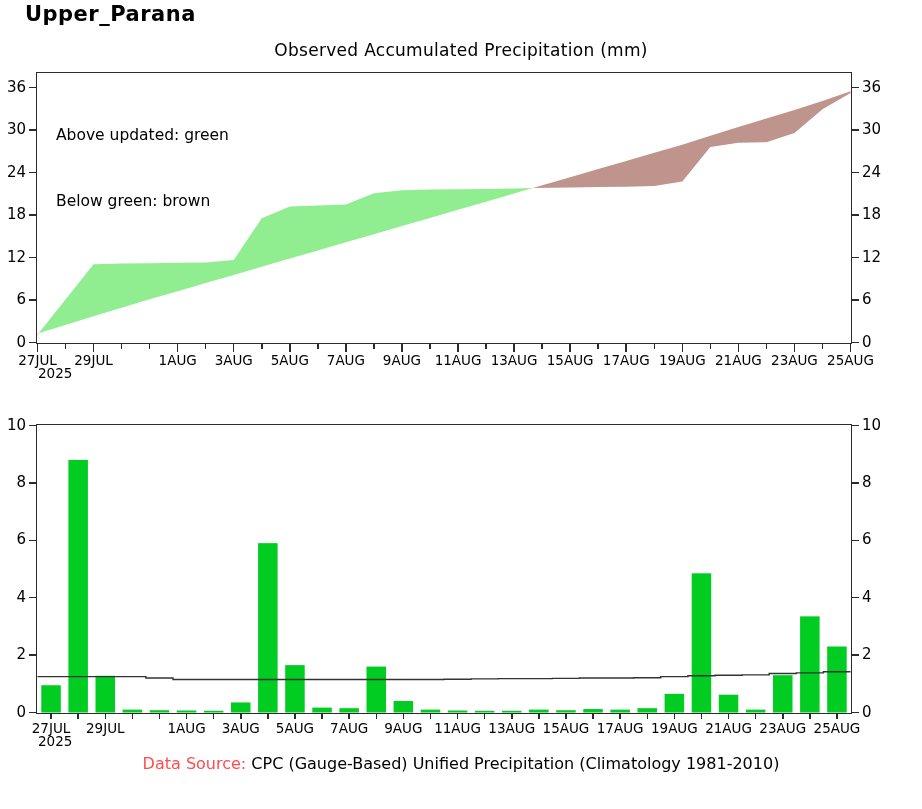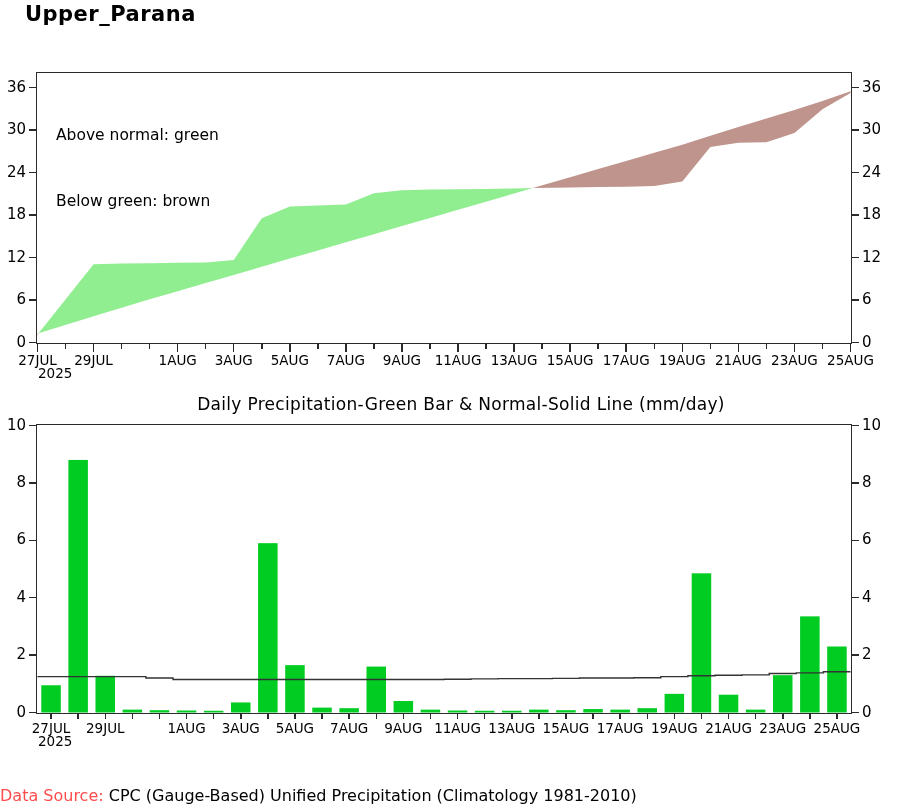--- a/index.html
+++ b/index.html
@@ -13,44 +13,45 @@
 
   .axis-label{position:absolute;font-size:15px;white-space:nowrap;}
   .ylab-left{text-align:right;}
   .ylab-right{text-align:left;}
   .tick{position:absolute;background:#2b2b2b;}
   .xtick-label{position:absolute;font-size:13.5px;white-space:nowrap;text-align:center;transform:translateX(-50%);}
   .year-label{position:absolute;font-size:13.5px;white-space:nowrap;}
 
   .legend-box{position:absolute;font-size:15.5px;line-height:1.42;white-space:pre;}
 
-  .footer{position:absolute;width:922px;text-align:left;font-size:16px;white-space:nowrap;margin-top:32px;}
+  .footer{position:absolute;width:922px;text-align:center;font-size:16px;white-space:nowrap;}
   .src-key{color:#ff4d4d;}
 
   svg{display:block;}
   .plot-svg{position:absolute;}
 </style>
 </head>
 <body>
 
 <div class="page">
 
   <div class="main-title" style="top:2px;">Upper_Parana</div>
 
+  <div class="sub-title" style="top:40px;">Observed Accumulated Precipitation (mm)</div>
 
   <div class="panel" id="top-panel" style="left:36px;top:72px;width:816px;height:272px;"></div>
 
   <svg class="plot-svg" id="top-svg" width="816" height="272" style="left:36px;top:72px;">
       <path d="M 1.50 263.77 L 2.61 261.32 L 2.61 261.32 L 1.50 261.65 Z" fill="#bf948c" stroke="none"></path>
       <path d="M 2.61 261.32 L 57.57 192.28 L 85.60 191.57 L 113.64 191.22 L 141.67 190.86 L 169.71 190.51 L 197.74 188.03 L 225.78 146.26 L 253.81 134.58 L 281.84 133.52 L 309.88 132.46 L 337.91 121.13 L 365.95 118.30 L 393.98 117.59 L 422.02 117.24 L 450.05 116.89 L 478.09 116.53 L 496.78 116.06 L 496.78 116.06 L 478.09 121.49 L 450.05 129.63 L 422.02 137.77 L 393.98 145.91 L 365.95 154.05 L 337.91 162.19 L 309.88 170.33 L 281.84 178.47 L 253.81 186.61 L 225.78 194.76 L 197.74 202.90 L 169.71 211.04 L 141.67 219.18 L 113.64 227.32 L 85.60 235.81 L 57.57 244.31 L 2.61 261.32 Z" fill="#90ee90" stroke="none"></path>
       <path d="M 496.78 116.06 L 534.16 115.47 L 562.19 115.12 L 590.22 114.76 L 618.26 114.06 L 646.29 109.45 L 674.33 75.12 L 702.36 70.87 L 730.40 70.17 L 758.43 60.96 L 786.47 37.25 L 814.50 20.97 L 814.50 19.20 L 786.47 29.11 L 758.43 37.96 L 730.40 46.45 L 702.36 54.95 L 674.33 63.79 L 646.29 72.64 L 618.26 80.78 L 590.22 88.93 L 562.19 97.07 L 534.16 105.21 L 496.78 116.06 Z" fill="#bf948c" stroke="none"></path>
     </svg>
 
   <div class="legend-box" style="left:56px;top:80px;">
-    <div>Above normal: green</div>
+    <div>Above updated: green</div>
     <div>Below green: brown</div>
   </div>
 
   <div id="top-axes">
       <div class="tick" style="left: 29px; top: 341.75px; width: 7px; height: 1.5px;"></div>
       <div class="tick" style="left: 852px; top: 341.75px; width: 7px; height: 1.5px;"></div>
       <div class="axis-label ylab-left" style="left: 0px; top: 332.5px; width: 26px;">0</div>
       <div class="axis-label ylab-right" style="left: 862px; top: 332.5px;">0</div>
       <div class="tick" style="left: 29px; top: 299.276px; width: 7px; height: 1.5px;"></div>
       <div class="tick" style="left: 852px; top: 299.276px; width: 7px; height: 1.5px;"></div>
@@ -118,21 +119,20 @@
       <div class="xtick-label" style="left: 570.155px; top: 352px;">15AUG</div>
       <div class="xtick-label" style="left: 626.224px; top: 352px;">17AUG</div>
       <div class="xtick-label" style="left: 682.293px; top: 352px;">19AUG</div>
       <div class="xtick-label" style="left: 738.362px; top: 352px;">21AUG</div>
       <div class="xtick-label" style="left: 794.431px; top: 352px;">23AUG</div>
       <div class="xtick-label" style="left: 850.5px; top: 352px;">25AUG</div>
     </div>
 
   <div class="year-label" style="left:38px;top:365px;">2025</div>
 
-  <div class="sub-title" style="top:394px;">Daily Precipitation-Green Bar &amp; Normal-Solid Line (mm/day)</div>
 
   <div class="panel" id="bottom-panel" style="left:36px;top:424px;width:816px;height:290px;"></div>
 
   <svg class="plot-svg" id="bottom-svg" width="816" height="290" style="left:36px;top:424px;">
       <rect x="5.29" y="261.24" width="19.51" height="27.26" fill="#00cc22" stroke="none"></rect>
       <rect x="32.39" y="35.94" width="19.51" height="252.56" fill="#00cc22" stroke="none"></rect>
       <rect x="59.49" y="251.76" width="19.51" height="36.74" fill="#00cc22" stroke="none"></rect>
       <rect x="86.59" y="285.63" width="19.51" height="2.87" fill="#00cc22" stroke="none"></rect>
       <rect x="113.69" y="286.20" width="19.51" height="2.30" fill="#00cc22" stroke="none"></rect>
       <rect x="140.79" y="286.49" width="19.51" height="2.01" fill="#00cc22" stroke="none"></rect>

